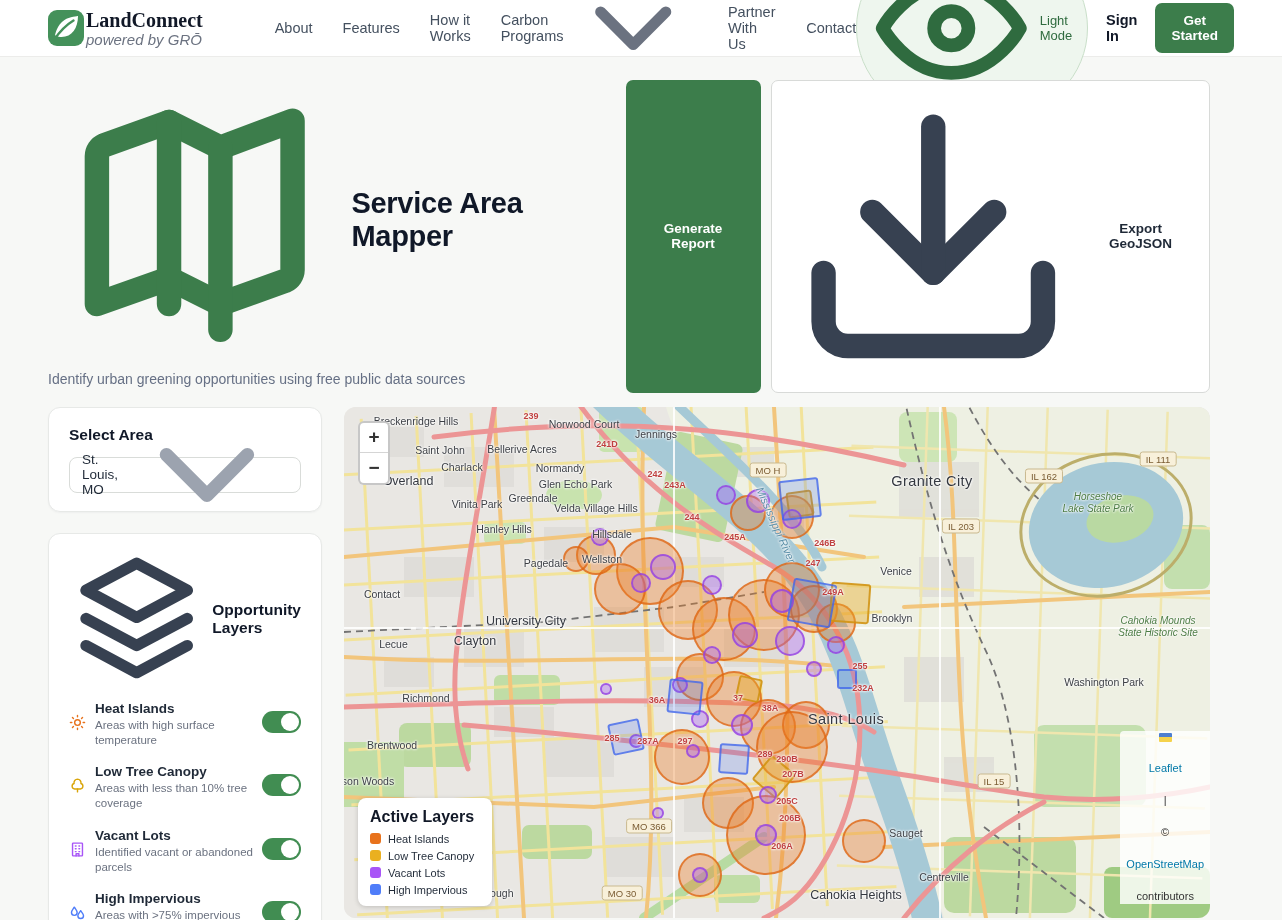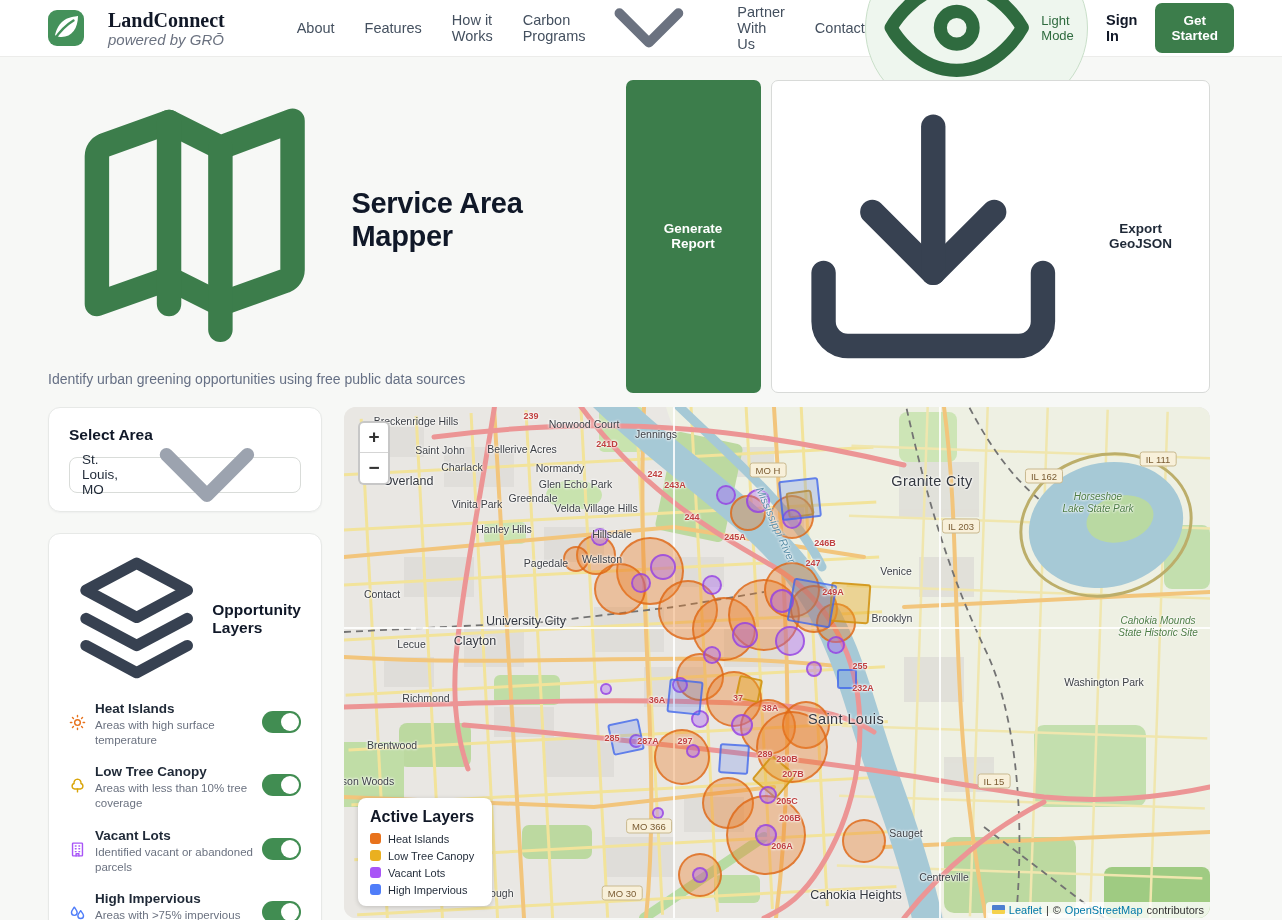--- a/index.html
+++ b/index.html
@@ -2,21 +2,21 @@
 <html><head>
 <meta charset="utf-8">
 <style>
   * { margin:0; padding:0; box-sizing:border-box; }
   html,body { width:1282px; }
   body { font-family:"Liberation Sans", sans-serif; background:#f7f8f6; color:#1f2937; }
   .page { position:relative; width:1282px; height:920px; overflow:hidden; background:#f7f8f6; }
 
   
   .hdr { height:57px; background:#fff; border-bottom:1px solid #ececea; display:flex; align-items:center; padding:0 48px; }
-  .brand { display:flex; align-items:center; gap:24px; }
+  .brand { display:flex; align-items:center; gap:2px; }
   .brand-mark { width:36px; height:36px; border-radius:9px; background:#44915a; display:flex; align-items:center; justify-content:center; color:#fff; }
   .brand-mark svg { width:20px; height:20px; }
   .brand-name { font-family:"Liberation Serif", serif; font-size:20px; font-weight:700; color:#111827; line-height:1.1; }
   .brand-tag { font-size:15px; color:#6b7280;font-style:italic; }
   .nav { display:flex; align-items:center; gap:30px; margin-left:72px; }
   .nav-item { font-size:14.5px; color:#44505f; cursor:pointer; display:flex; align-items:center; gap:4px; }
   .nav-item .chev svg { width:13px; height:13px; color:#6b7280; }
   .hdr-right { margin-left:auto; display:flex; align-items:center; gap:18px; }
   .pill { display:flex; align-items:center; gap:6px; font-size:13px; color:#2f6b3f; background:#eef6ee; border:1px solid #c9dfc9; border-radius:999px; padding:5px 12px; cursor:pointer; }
   .pill svg { width:14px; height:14px; }
@@ -71,21 +71,21 @@
   .mlabel.water { font-size:11px; font-style:italic; color:#5b8fa8; }
   .mlabel.park { font-size:10px; font-style:italic; color:#4e7d46; white-space:normal; text-align:center; line-height:1.25; }
   .zoomctl { position:absolute; left:14px; top:14px; z-index:5; width:32px; background:#fff; border:2px solid rgba(0,0,0,.22); border-radius:6px; overflow:hidden; }
   .zoomctl div { height:30px; display:flex; align-items:center; justify-content:center; font-size:19px; font-weight:700; color:#333; cursor:pointer; }
   .zoomctl div:first-child { border-bottom:1px solid #d5d5d5; }
   .legend { position:absolute; left:14px; bottom:12px; z-index:5; background:#fff; border-radius:8px; box-shadow:0 1px 5px rgba(0,0,0,.18); padding:10px 12px; width:134px; }
   .legend-title { font-size:16px; font-weight:700; color:#111827; margin-bottom:7px; }
   .legend-row { display:flex; align-items:center; gap:7px; margin-top:5px; }
   .legend-chip { width:11px; height:11px; border-radius:3px; flex:none; }
   .legend-lbl { font-size:11px; color:#1f2937; }
-  .attrib { position:absolute; right:0; bottom:0; z-index:5; background:rgba(255,255,255,.82); font-size:11px; color:#333; padding:2px 6px; border-top-left-radius:4px; display:flex; align-items:center; gap:4px; }
+  .attrib { position:absolute; right:0; bottom:14px; z-index:5; background:rgba(255,255,255,.82); font-size:11px; color:#333; padding:2px 6px; border-top-left-radius:4px; display:flex; align-items:center; gap:20px;flex-direction:column; }
   .attrib a { color:#0078a8; text-decoration:none; }
   .ua-flag { width:13px; height:9px; display:inline-block; background:linear-gradient(#4e7fd0 50%,#f5d24b 50%); border-radius:1px; }
   .icon-svg svg { display:block; }
 </style>
 </head>
 <body>
 
 <div class="page">
 
   <div class="hdr">
@@ -473,21 +473,21 @@
             <div class="mlabel town" style="left: 189px; top: 91px;">Greendale</div>
             <div class="mlabel town" style="left: 133px; top: 97px;">Vinita Park</div>
             <div class="mlabel town" style="left: 252px; top: 101px;">Velda Village Hills</div>
             <div class="mlabel town" style="left: 160px; top: 122px;">Hanley Hills</div>
             <div class="mlabel town" style="left: 268px; top: 127px;">Hillsdale</div>
             <div class="mlabel town" style="left: 258px; top: 152px;">Wellston</div>
             <div class="mlabel town" style="left: 202px; top: 156px;">Pagedale</div>
             <div class="mlabel town" style="left: 38px; top: 187px;">Contact</div>
             <div class="mlabel city2" style="left: 182px; top: 214px;">University City</div>
             <div class="mlabel city2" style="left: 131px; top: 234px;">Clayton</div>
-            <div class="mlabel town" style="left: 48px; top: 237px; padding-left: 39px;">Lecue</div>
+            <div class="mlabel town" style="left: 30px; top: 237px; padding-left: 39px;">Lecue</div>
             <div class="mlabel town" style="left: 82px; top: 291px;">Richmond</div>
             <div class="mlabel town" style="left: 48px; top: 338px;">Brentwood</div>
             <div class="mlabel town" style="left: 24px; top: 374px;">son Woods</div>
             <div class="mlabel town" style="left: 140px; top: 486px;">Marlborough</div>
             <div class="mlabel city" style="left: 502px; top: 312px;">Saint Louis</div>
             <div class="mlabel city" style="left: 588px; top: 74px;">Granite City</div>
             <div class="mlabel town" style="left: 552px; top: 164px;">Venice</div>
             <div class="mlabel town" style="left: 548px; top: 211px;">Brooklyn</div>
             <div class="mlabel town" style="left: 562px; top: 426px;">Sauget</div>
             <div class="mlabel town" style="left: 600px; top: 470px;">Centreville</div>

